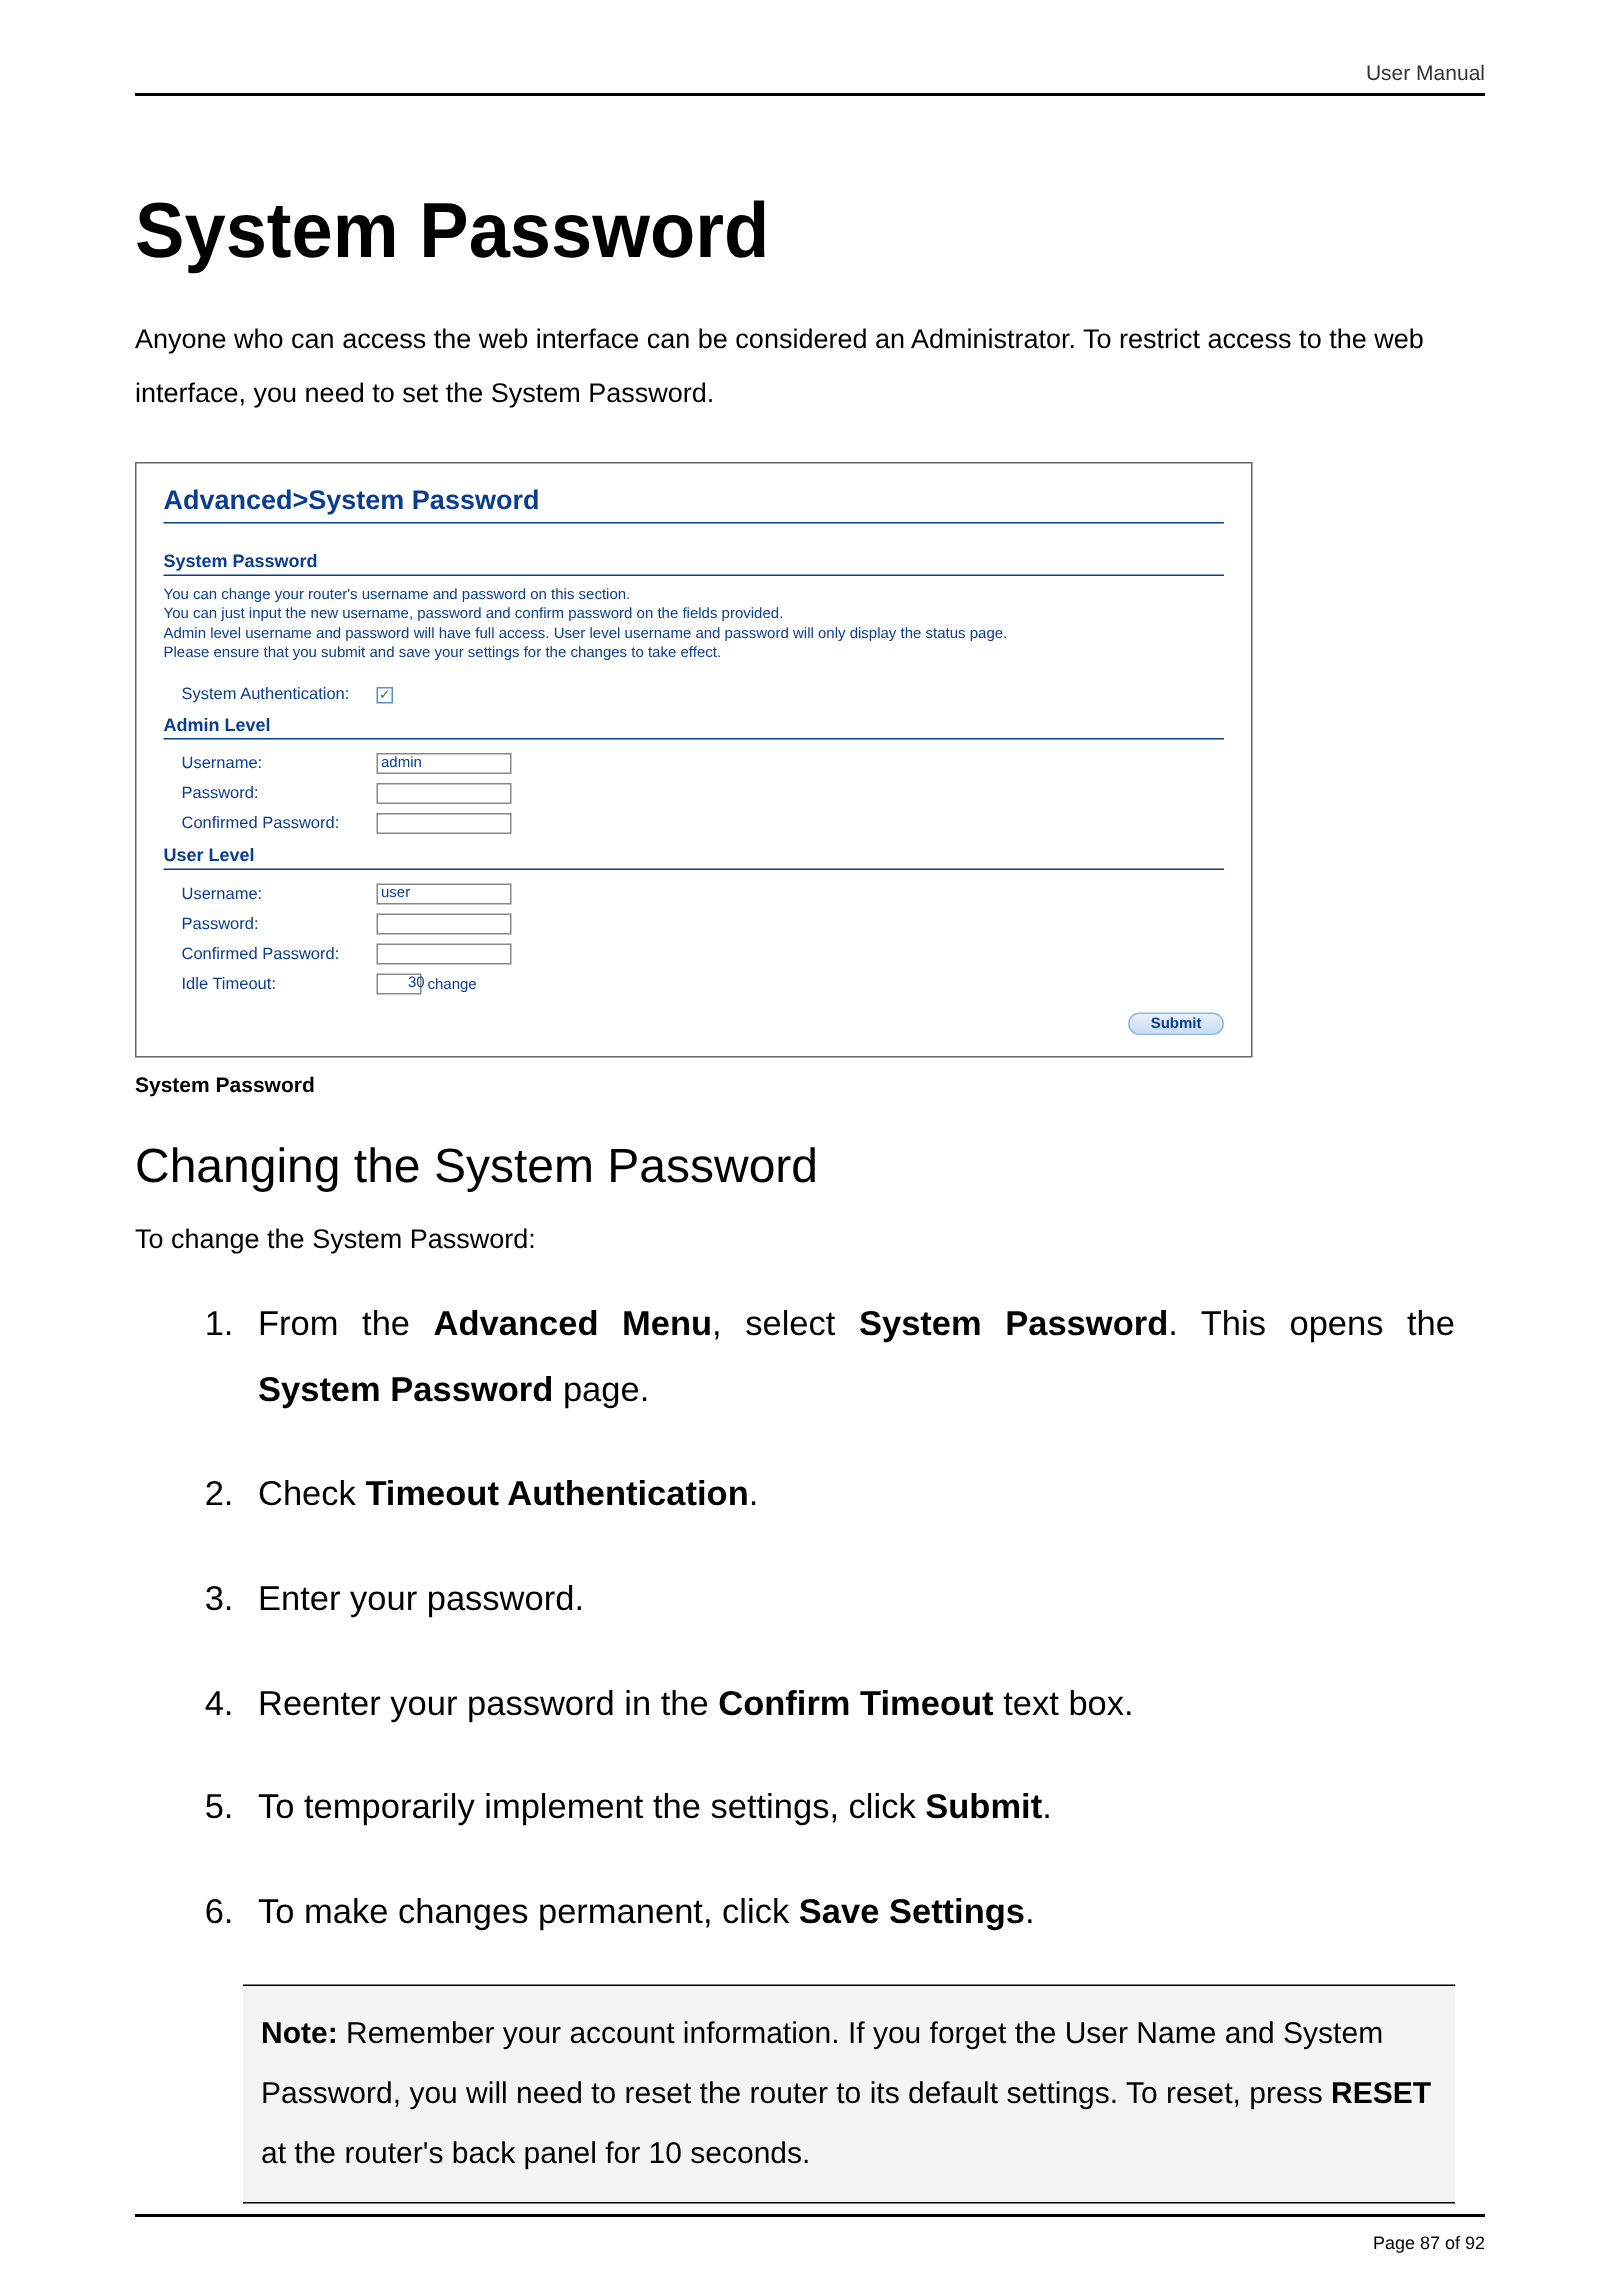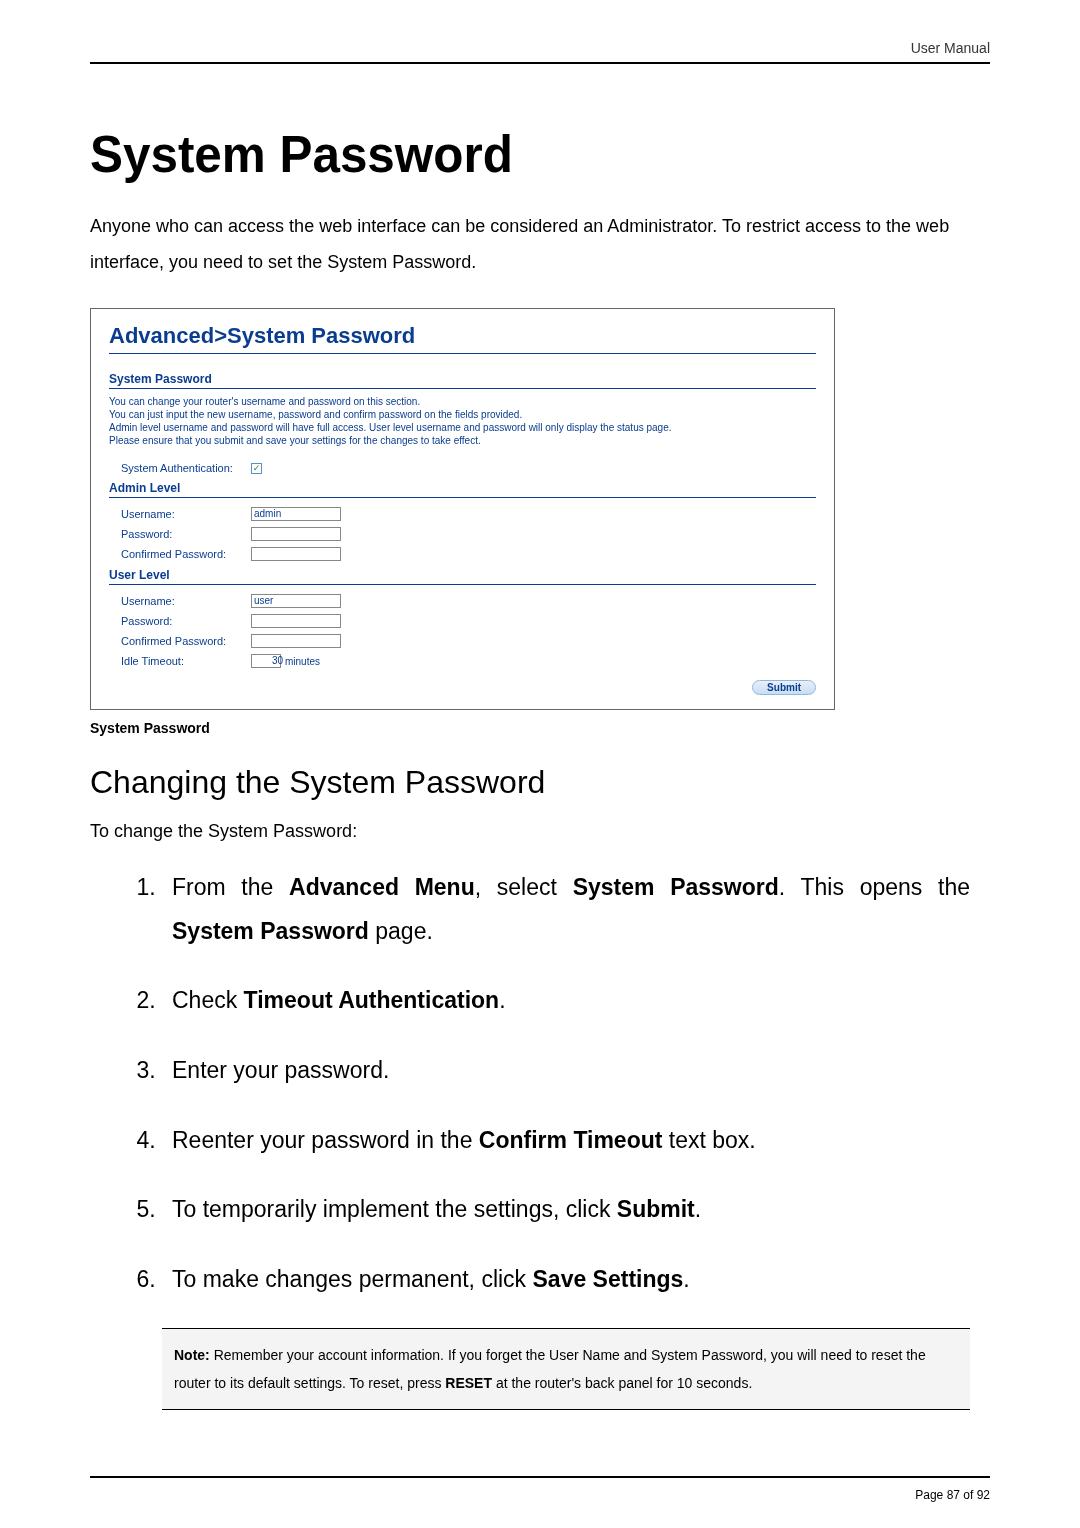--- a/index.html
+++ b/index.html
@@ -37,21 +37,21 @@
     margin-bottom: 28px;
   }
   .panel {
     border: 1px solid #666;
     padding: 14px 18px 14px 18px;
     margin-bottom: 10px;
     width: 745px;
   }
   .panel-title {
     color: #0a3d8f;
-    font-size: 22px;
+    font-size: 18px;
     font-weight: bold;
     border-bottom: 1px solid #0a3d8f;
     padding-bottom: 4px;
     margin-bottom: 18px;
   }
   .panel-section-head {
     color: #0a3d8f;
     font-weight: bold;
     font-size: 12px;
     border-bottom: 1px solid #0a3d8f;
@@ -136,21 +136,21 @@
     text-align: justify;
     text-justify: inter-word;
   }
   .note-box {
     margin-left: 72px;
     margin-right: 20px;
     border-top: 1px solid #000;
     border-bottom: 1px solid #000;
     background: #f4f4f5;
     padding: 12px 12px;
-    font-size: 14px;
+    font-size: 20px;
     line-height: 2;
   }
   .footer {
     position: absolute;
     bottom: 26px;
     left: 90px;
     right: 90px;
     border-top: 2px solid #000;
     padding-top: 10px;
     text-align: right;
@@ -211,21 +211,21 @@
     <span class="panel-input"></span>
   </div>
   <div class="panel-row">
     <span class="panel-label">Confirmed Password:</span>
     <span class="panel-input"></span>
   </div>
 
   <div class="panel-row">
     <span class="panel-label">Idle Timeout:</span>
     <span class="panel-input small">30</span>
-    <span class="panel-unit">minutes</span>
+    <span class="panel-unit">change</span>
   </div>
 
   <div class="submit-row">
     <span class="submit-btn">Submit</span>
   </div>
 </div>
 
 <div class="caption">System Password</div>
 
 <h2 class="sub-title">Changing the System Password</h2>

